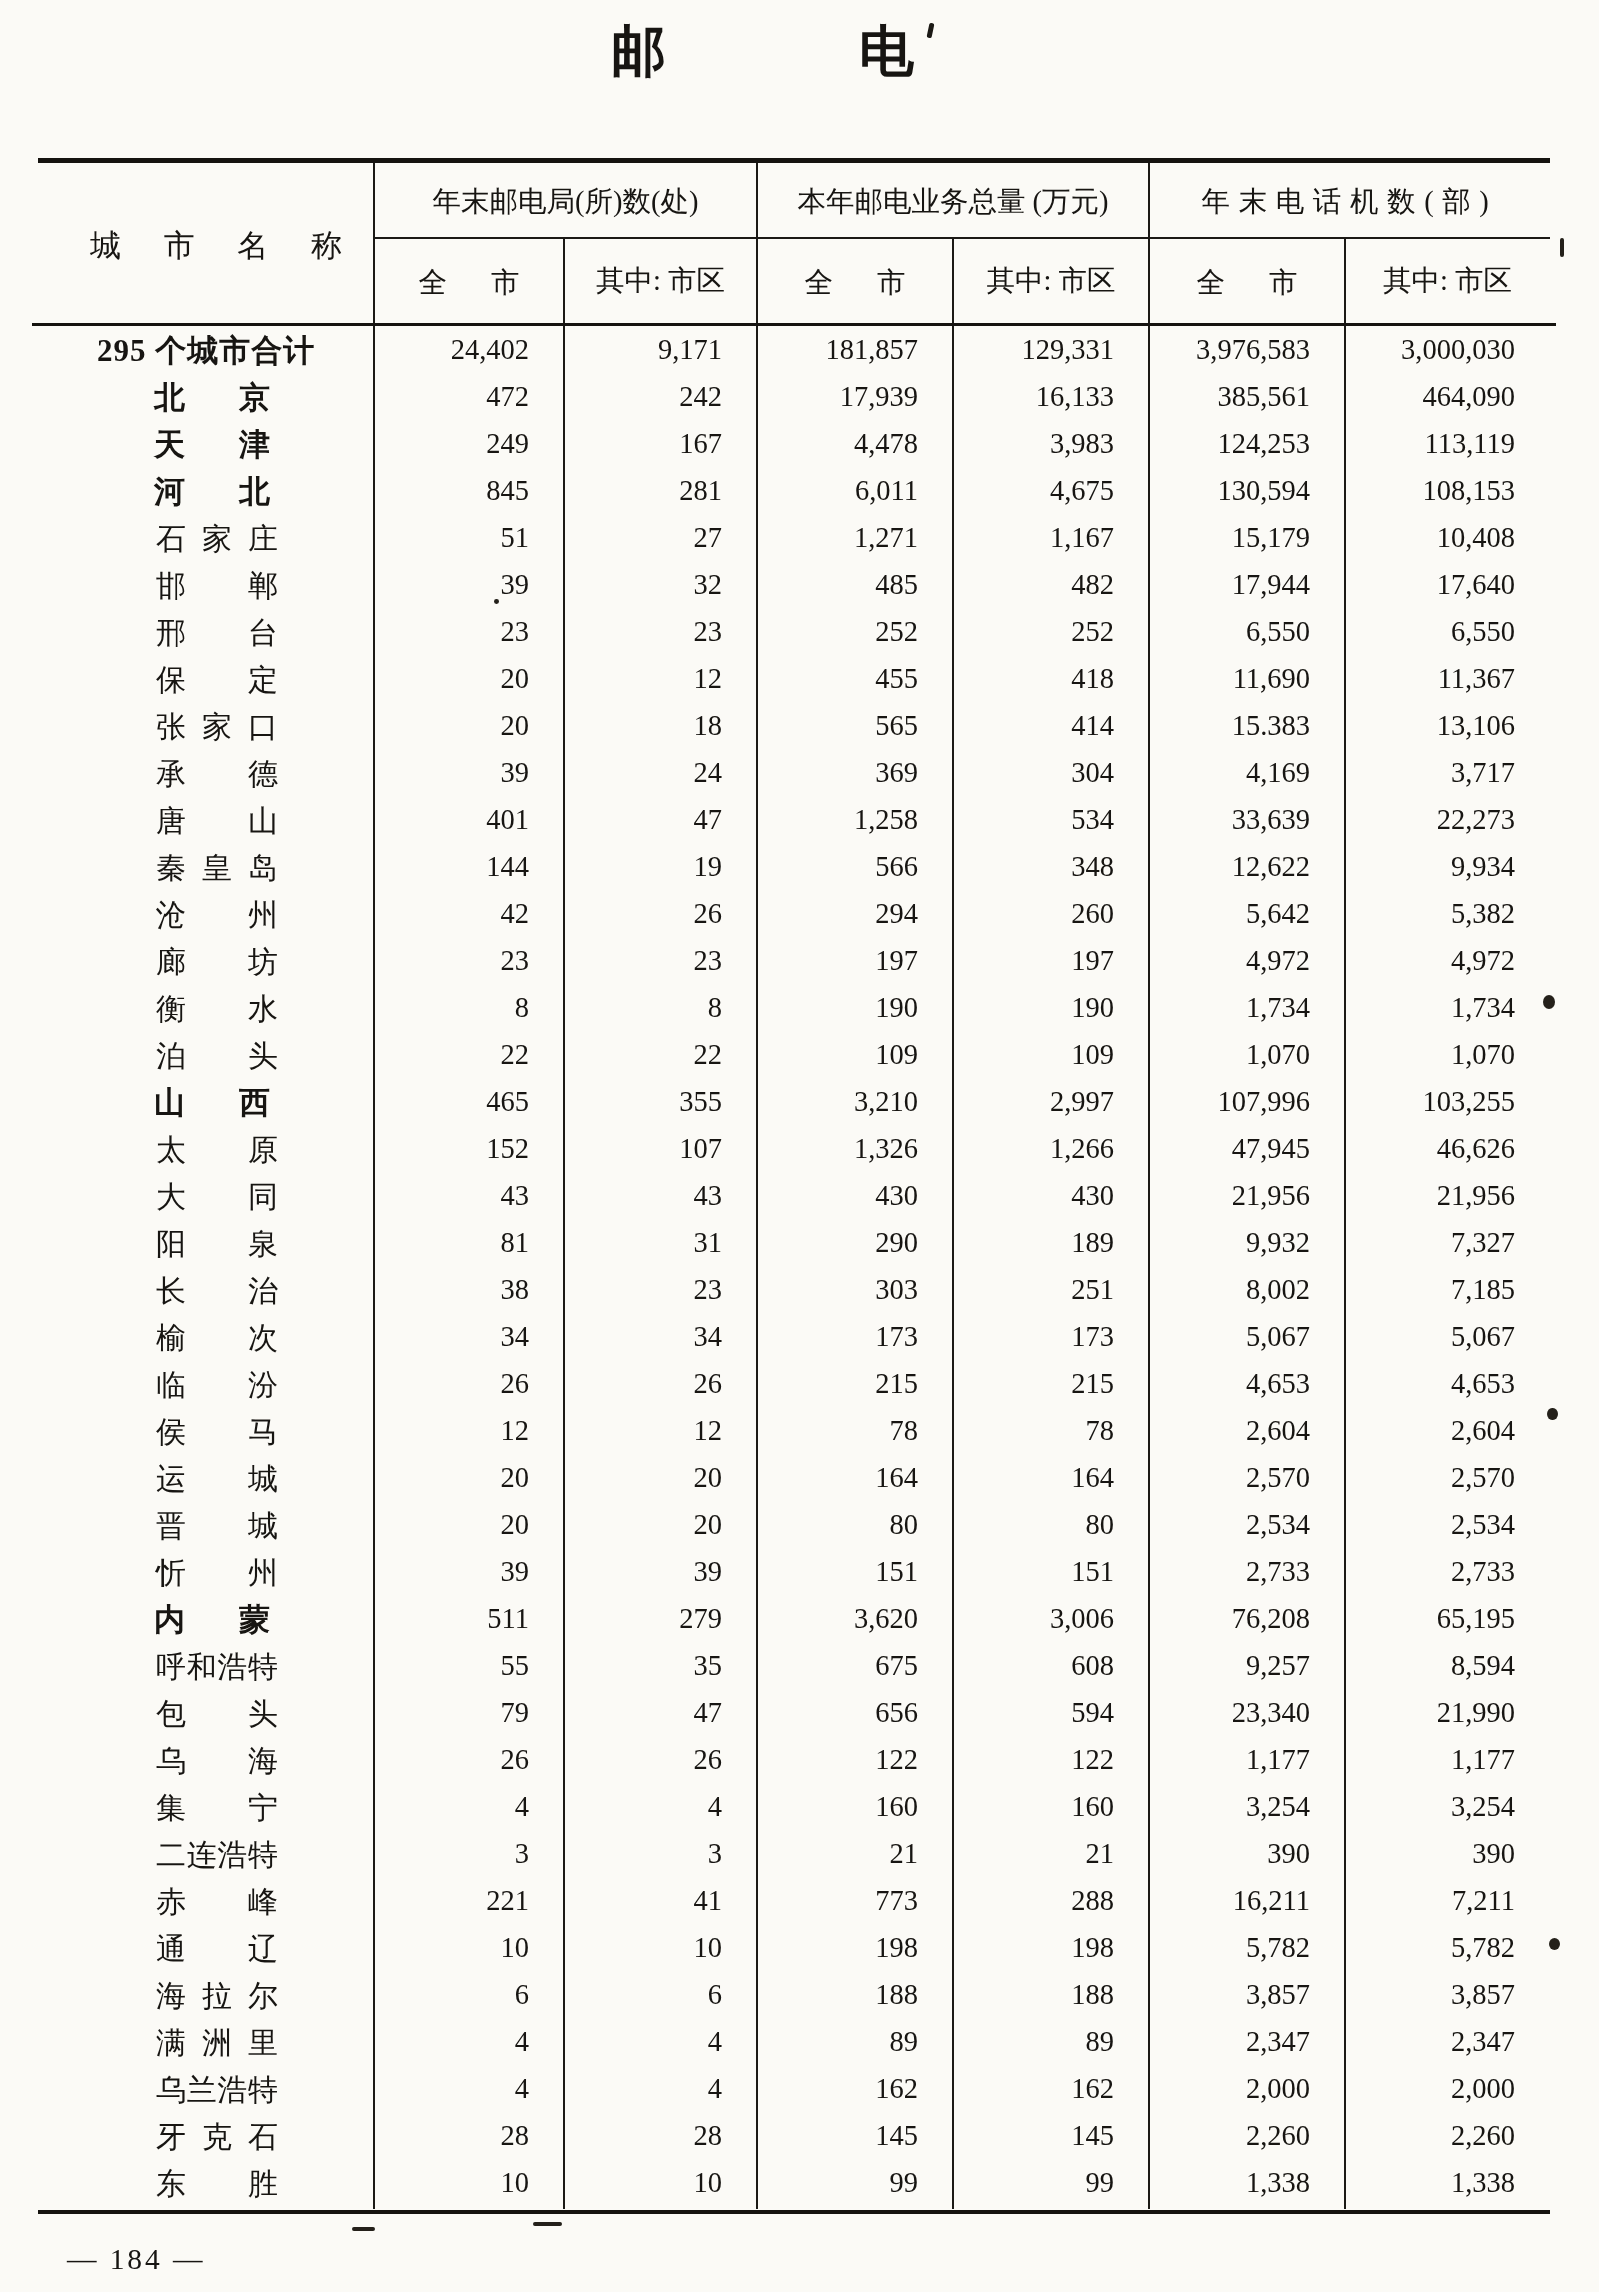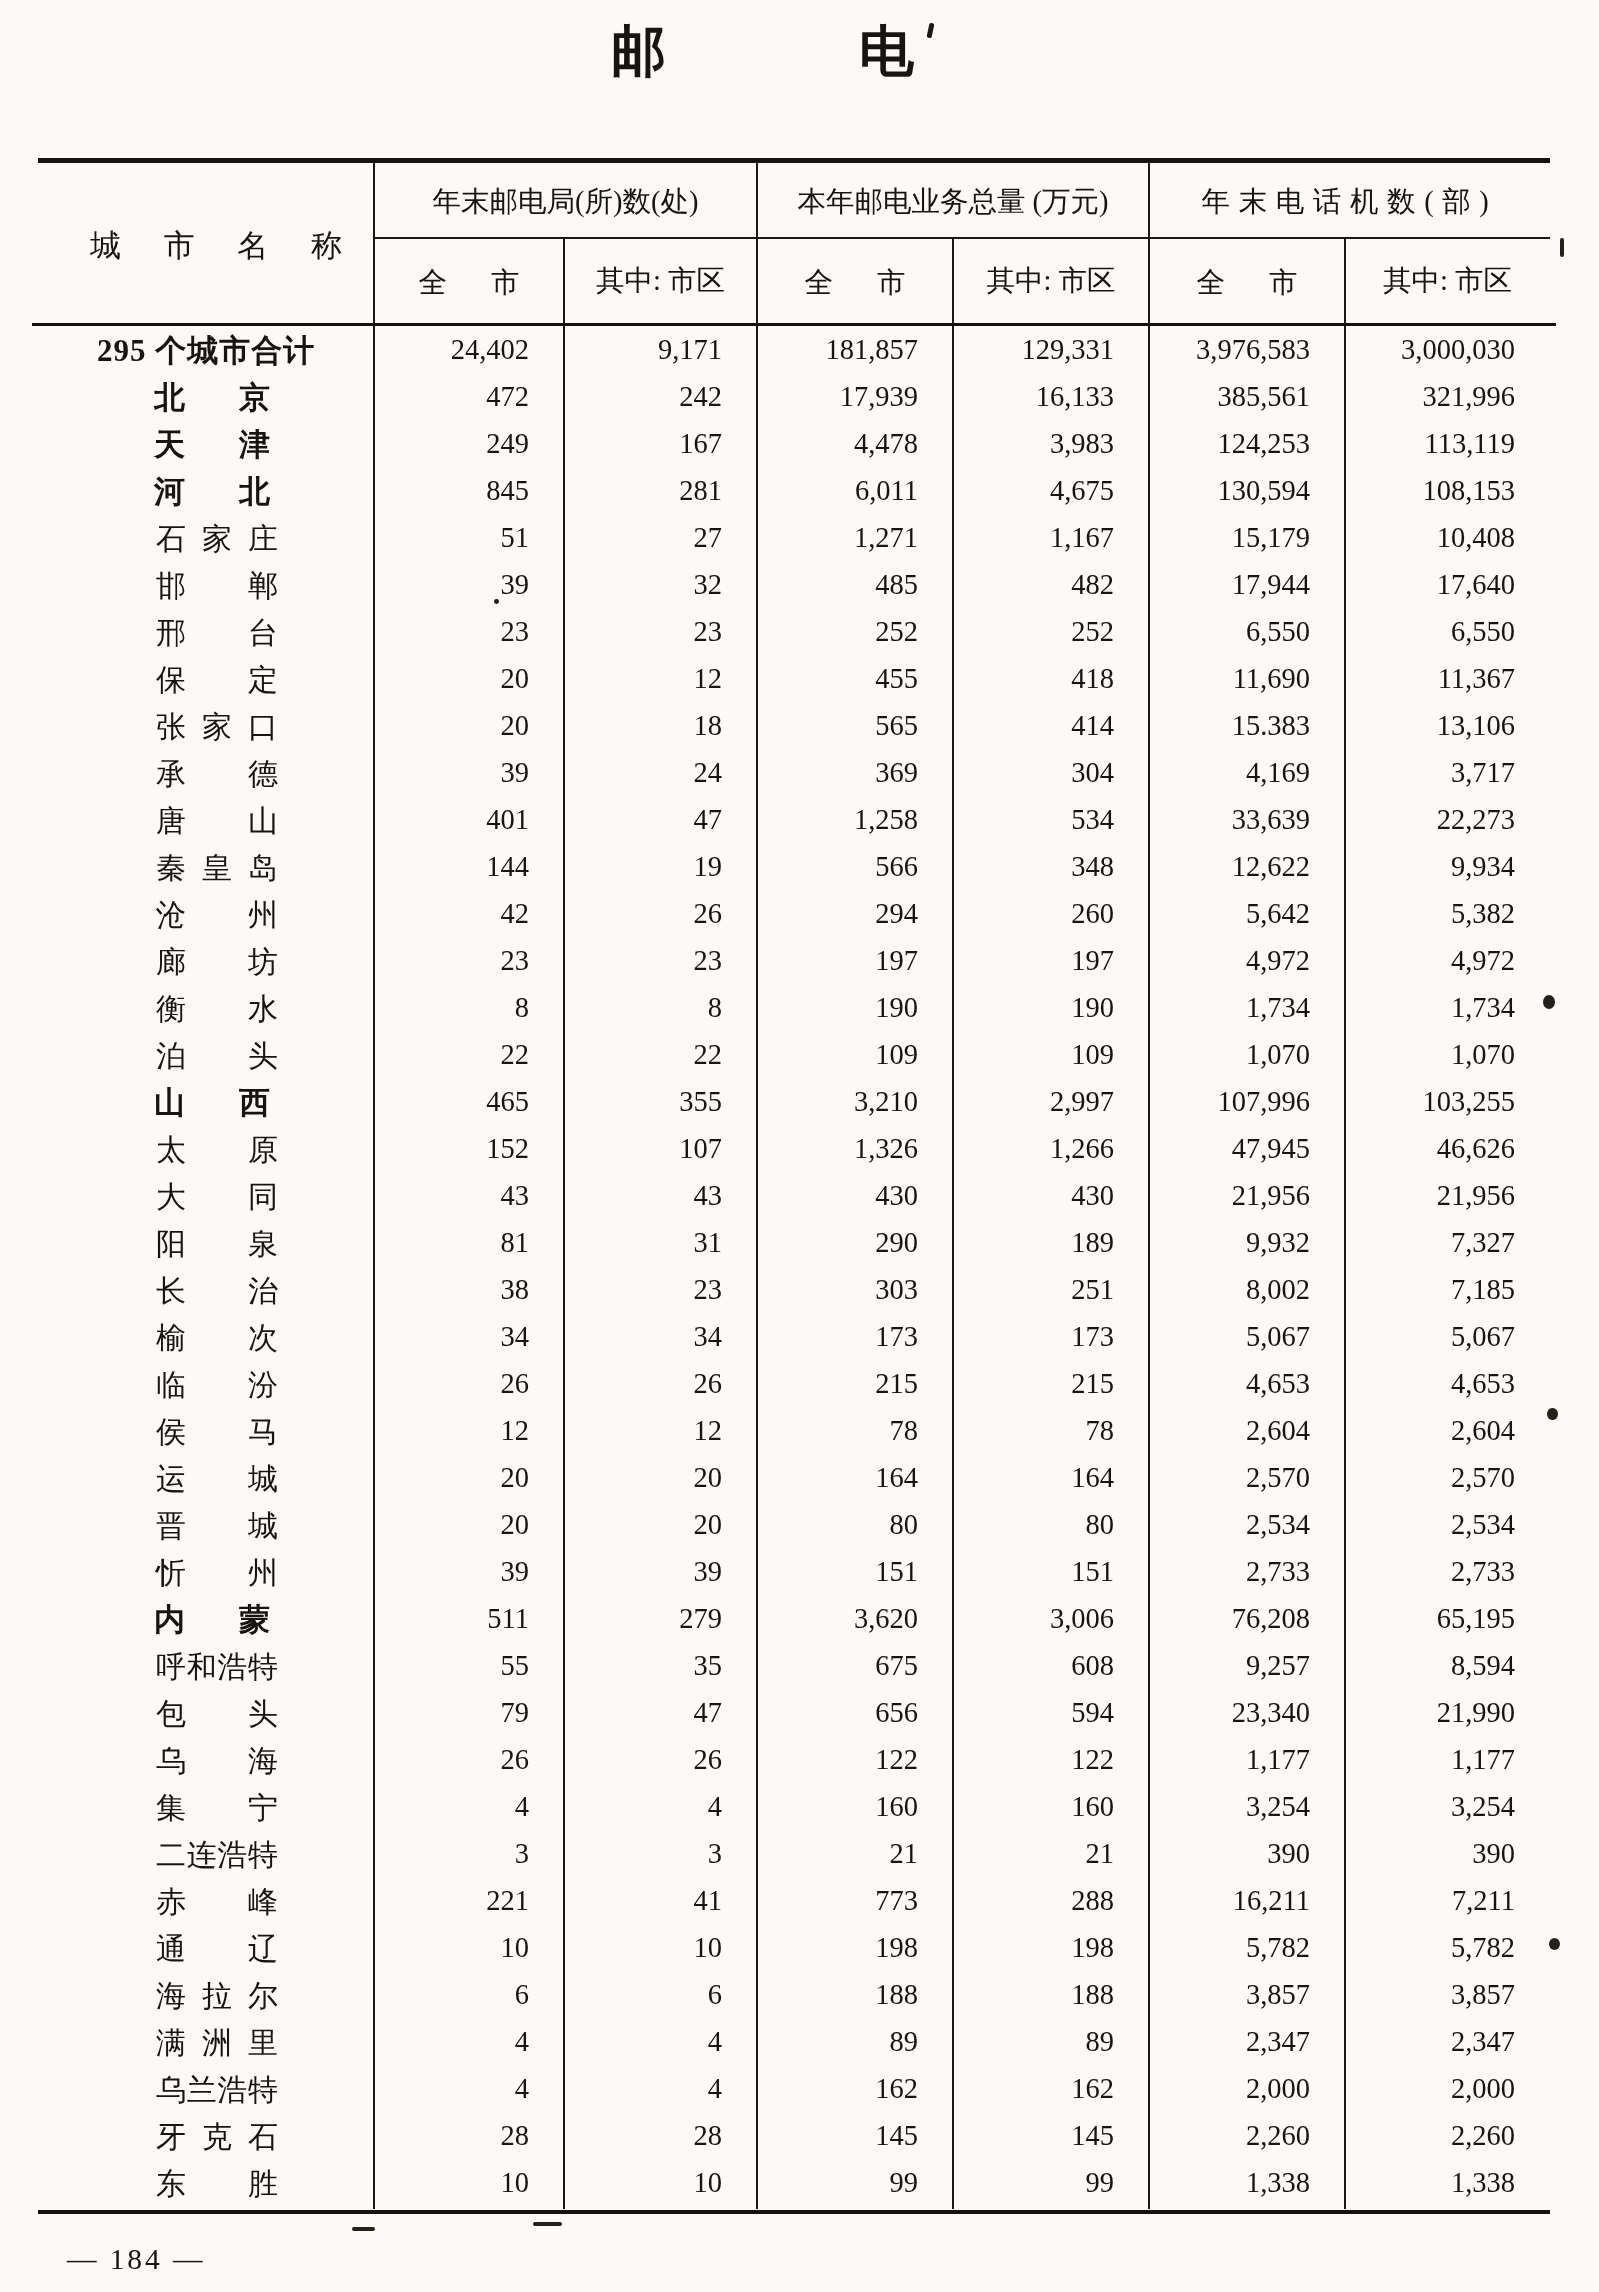--- a/index.html
+++ b/index.html
@@ -104,21 +104,21 @@
           <div class="cell v c4">3,976,583</div>
           <div class="cell v c5">3,000,030</div>
         </div>
         <div class="row province">
           <div class="cell name"><span class="nm">北京</span></div>
           <div class="cell v c0">472</div>
           <div class="cell v c1">242</div>
           <div class="cell v c2">17,939</div>
           <div class="cell v c3">16,133</div>
           <div class="cell v c4">385,561</div>
-          <div class="cell v c5">321,996</div>
+          <div class="cell v c5">464,090</div>
         </div>
         <div class="row province">
           <div class="cell name"><span class="nm">天津</span></div>
           <div class="cell v c0">249</div>
           <div class="cell v c1">167</div>
           <div class="cell v c2">4,478</div>
           <div class="cell v c3">3,983</div>
           <div class="cell v c4">124,253</div>
           <div class="cell v c5">113,119</div>
         </div>

